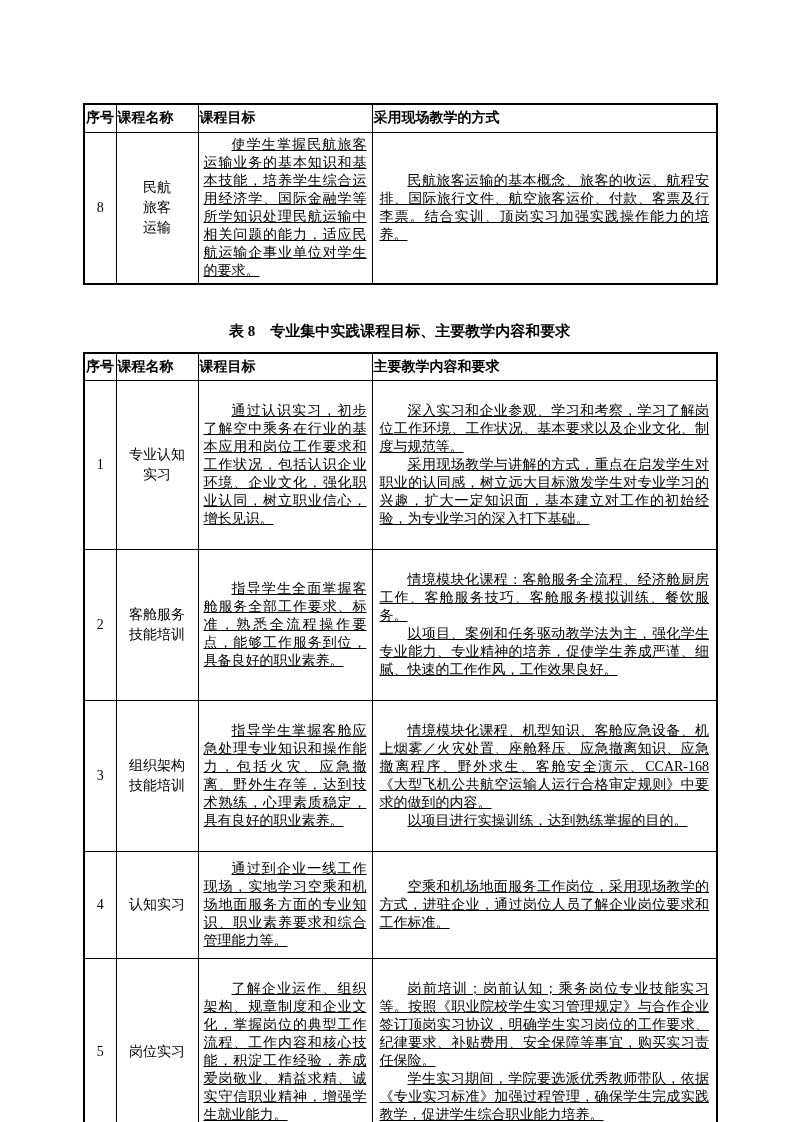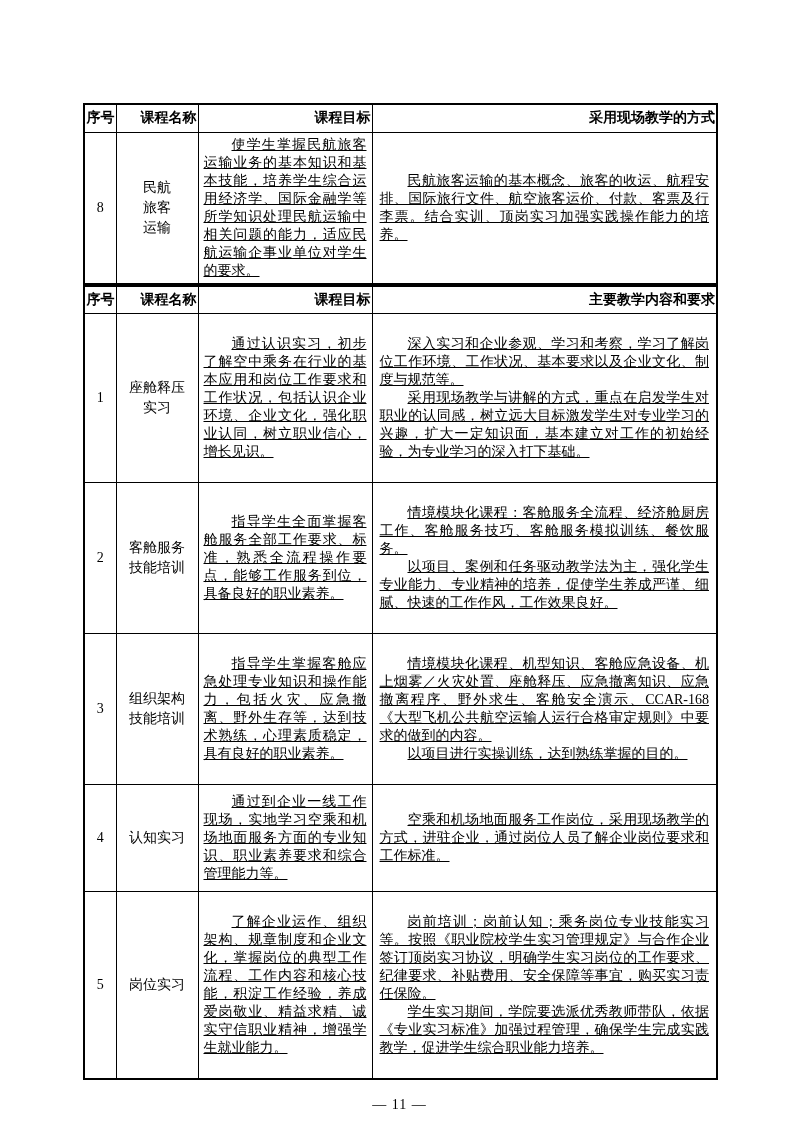--- a/index.html
+++ b/index.html
@@ -24,21 +24,21 @@
     width: 633px;
     border: 2px solid #000;
   }
   th, td {
     border: 1px solid #000;
     font-size: 14px;
     vertical-align: middle;
   }
   th {
     font-weight: bold;
-    text-align: right;
+    text-align: left;
     height: 28px;
     padding: 2px 1px;
     font-family: "Liberation Serif", "DejaVu Serif", serif;
     margin-top: 11px;
   }
   td { line-height: 18px; }
   .col-no   { text-align: center; padding: 2px 1px; }
   .col-name { text-align: center; padding: 2px 2px; }
   .col-name div { line-height: 20px; }
   .col-goal { padding: 3px 5px; }
@@ -100,41 +100,42 @@
           <td class="col-goal">
             <p>使学生掌握民航旅客运输业务的基本知识和基本技能，培养学生综合运用经济学、国际金融学等所学知识处理民航运输中相关问题的能力，适应民航运输企事业单位对学生的要求。</p>
           </td>
           <td class="col-content">
             <p>民航旅客运输的基本概念、旅客的收运、航程安排、国际旅行文件、航空旅客运价、付款、客票及行李票。结合实训、顶岗实习加强实践操作能力的培养。</p>
           </td>
         </tr>
       </tbody>
   </table>
 
+  <div class="table-title">表 8　专业集中实践课程目标、主要教学内容和要求</div>
 
   <table id="table8">
     <colgroup>
       <col style="width:32px">
         <col style="width:82px">
         <col style="width:174px">
         <col style="width:345px">
     </colgroup>
     <thead>
       <tr>
         <th>序号</th>
         <th>课程名称</th>
         <th>课程目标</th>
         <th>主要教学内容和要求</th>
       </tr>
     </thead>
     <tbody id="table8-body">
         <tr>
           <td class="col-no">1</td>
           <td class="col-name">
-            <div>座舱释压</div>
+            <div>专业认知</div>
             <div>实习</div>
           </td>
           <td class="col-goal">
             <p>通过认识实习，初步了解空中乘务在行业的基本应用和岗位工作要求和工作状况，包括认识企业环境、企业文化，强化职业认同，树立职业信心，增长见识。</p>
           </td>
           <td class="col-content">
             <p>深入实习和企业参观、学习和考察，学习了解岗位工作环境、工作状况、基本要求以及企业文化、制度与规范等。</p>
             <p>采用现场教学与讲解的方式，重点在启发学生对职业的认同感，树立远大目标激发学生对专业学习的兴趣，扩大一定知识面，基本建立对工作的初始经验，为专业学习的深入打下基础。</p>
           </td>
         </tr>

